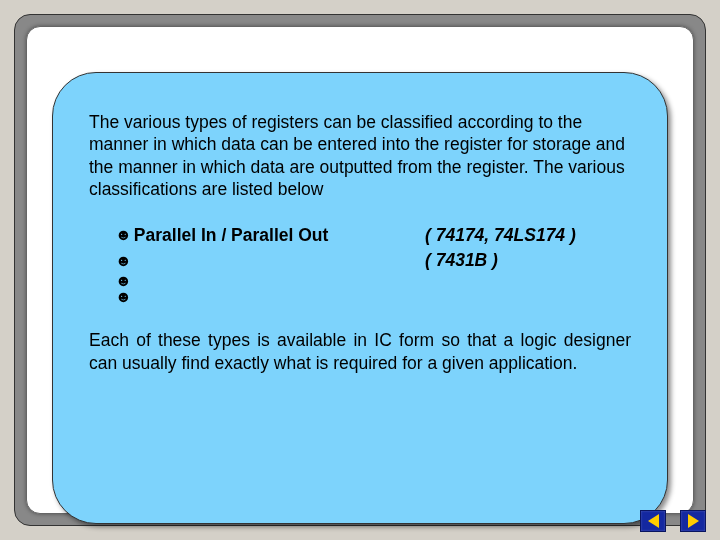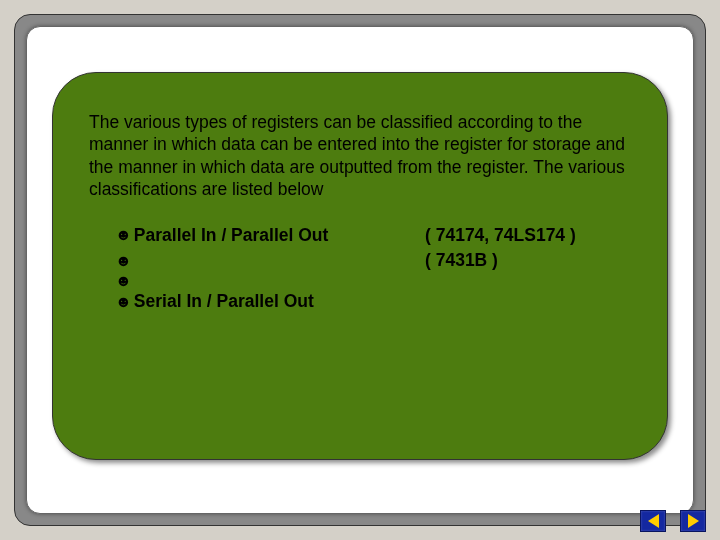--- a/index.html
+++ b/index.html
@@ -30,22 +30,22 @@
     background: #fff;
     border-radius: 14px;
     border: 1px solid #666;
     box-shadow: 0 0 4px rgba(0,0,0,0.4);
   }
   .content-card {
     position: absolute;
     top: 72px;
     left: 52px;
     width: 616px;
-    height: 388px;
-    background: #4d7c0f;
+    height: 452px;
+    background: #7dd3fc;
     border: 1.5px solid #333;
     border-radius: 44px;
     padding: 38px 36px 30px 36px;
     color: #000;
     box-shadow: 3px 3px 5px rgba(0,0,0,0.45);
   }
   .intro {
     font-size: 17.5px;
     line-height: 1.28;
     margin-bottom: 22px;
@@ -66,20 +66,21 @@
     align-items: center;
   }
   .bullet {
     font-size: 16px;
     margin-right: 2px;
     font-weight: normal;
     line-height: 1;
   }
   .type-right {
     flex: 1;
+    font-style: italic;
   }
   .outro {
     font-size: 17.5px;
     line-height: 1.28;
     text-align: justify;
   }
   .nav {
     position: absolute;
     bottom: 8px;
     right: 14px;
@@ -134,25 +135,25 @@
       <div class="type-right">( 7431B )</div>
     </div>
     <div class="type-row">
       <div class="type-left">
         <span class="bullet">☻</span>
       </div>
     </div>
     <div class="type-row">
       <div class="type-left">
         <span class="bullet">☻</span>
-        <span>Serial In / Parallel Out</span>
       </div>
     </div>
   </div>
 
+  <p class="outro">Each of these types is available in IC form so that a logic designer can usually find exactly what is required for a given application.</p>
 </div>
 
 <div class="nav">
   <div class="nav-btn">
     <div class="arrow-left"></div>
   </div>
   <div class="nav-btn">
     <div class="arrow-right"></div>
   </div>
 </div>

